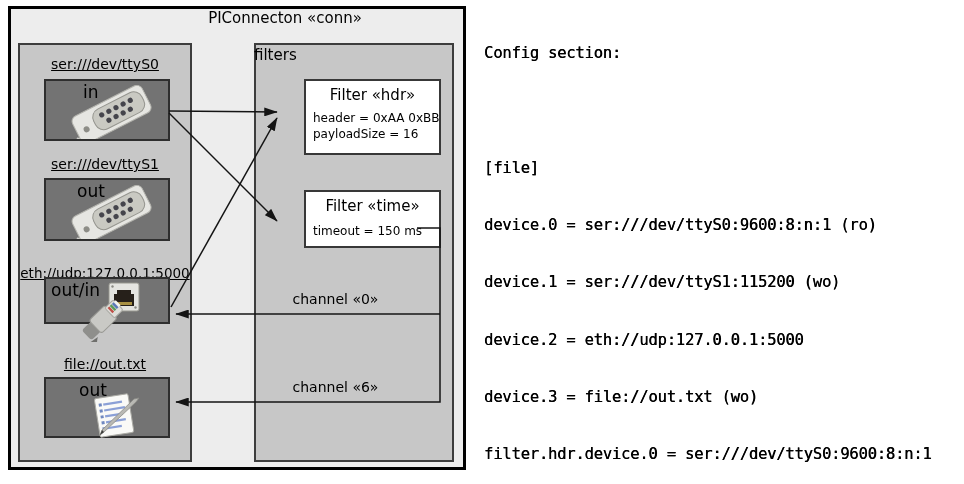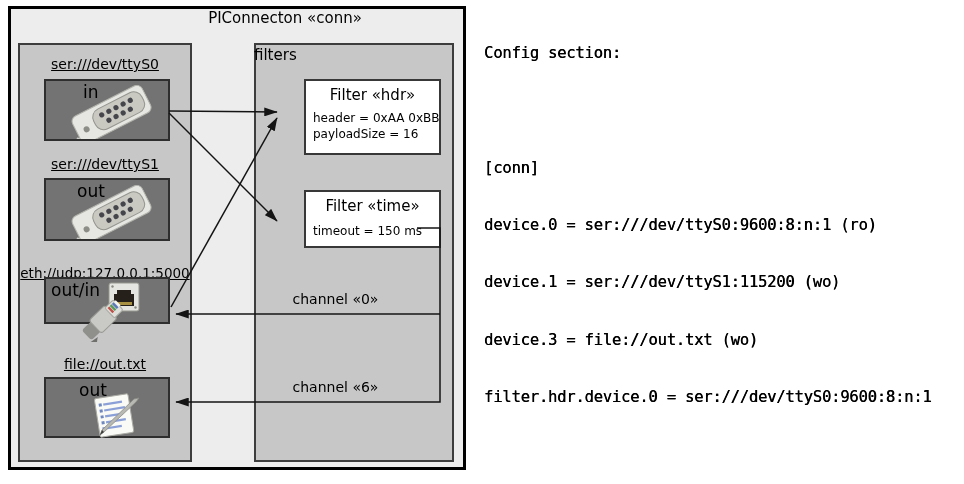--- a/index.html
+++ b/index.html
@@ -190,23 +190,24 @@
     <path d="M169,113 L277,221" marker-end="url(#arr)"></path>
     <path d="M171,307 L277,118" marker-end="url(#arr)"></path>
     <path d="M417,228 L440,228 L440,402 L176,402" marker-end="url(#arr)"></path>
     <path d="M440,314 L176,314" marker-end="url(#arr)"></path>
   </g>
 </svg>
 
 <div class="abs config">
   <div>Config section:</div>
   <div class="config-lines">
-    <div>[conn]</div>
+    <div>[file]</div>
     <div>device.0 = ser:///dev/ttyS0:9600:8:n:1 (ro)</div>
     <div>device.1 = ser:///dev/ttyS1:115200 (wo)</div>
+    <div>device.2 = eth://udp:127.0.0.1:5000</div>
     <div>device.3 = file://out.txt (wo)</div>
     <div>filter.hdr.device.0 = ser:///dev/ttyS0:9600:8:n:1</div>
     
     
     
     
     
     
     
     

